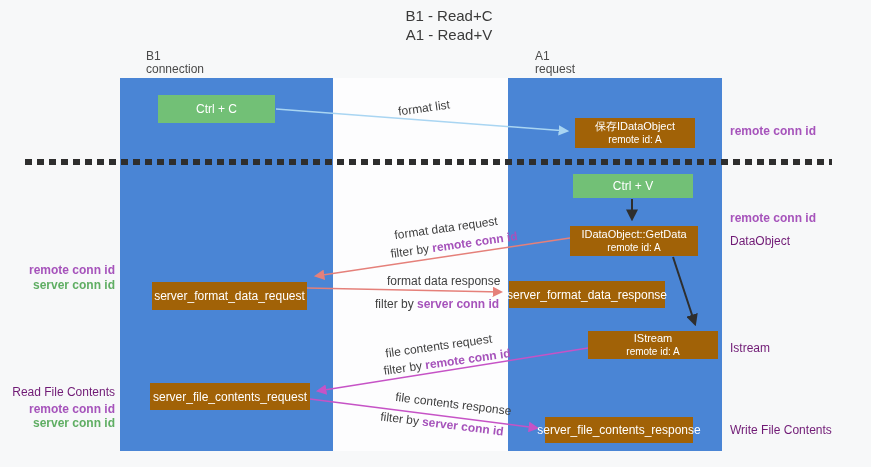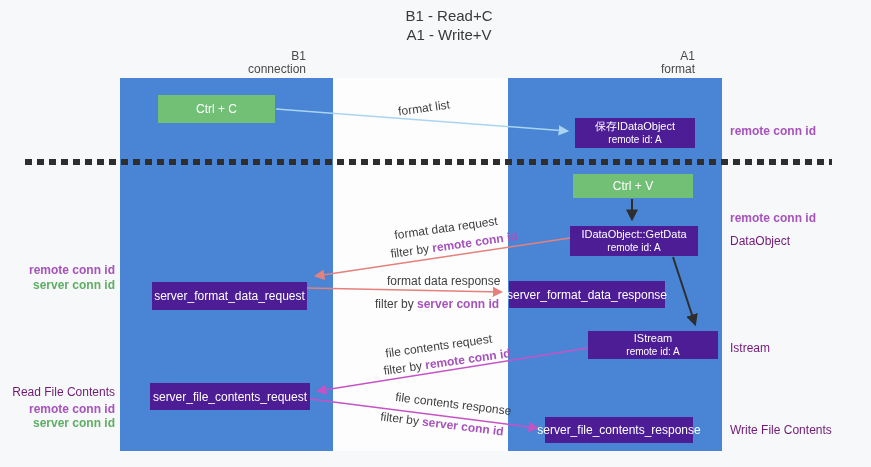--- a/index.html
+++ b/index.html
@@ -21,36 +21,36 @@
     position:absolute;top:78px;height:373px;
     background:#4a85d5;
   }
   .lane.left{left:120px;width:213px;}
   .lane.right{left:508px;width:214px;}
   .title{
     position:absolute;left:349px;top:6px;width:200px;
     text-align:center;font-size:15px;line-height:19px;color:#3a3a3a;
   }
   .lane-header{
-    position:absolute;top:50px;width:160px;text-align:right;
+    position:absolute;top:50px;width:160px;text-align:left;
     font-size:12px;line-height:13px;color:#4a4a4a;
   }
   .lane-header.left{left:146px;}
   .lane-header.right{left:535px;}
   .divider{
     position:absolute;left:25px;top:159px;width:807px;height:6px;
     background:repeating-linear-gradient(90deg,#2e2e2e 0 7px,transparent 7px 12px);
   }
   .node{
     position:absolute;display:flex;flex-direction:column;
     align-items:center;justify-content:center;
     color:#ffffff;text-align:center;z-index:3;
   }
   .node.green{background:#72c076;font-size:12px;}
-  .node.orange{background:#4c1d95;font-size:12px;}
+  .node.orange{background:#a16207;font-size:12px;}
   .node .l2{font-size:10px;line-height:13px;}
   .node .l1{font-size:11px;line-height:13px;}
   .flabel{
     position:absolute;font-size:12px;color:#3f3f3f;white-space:nowrap;z-index:2;
   }
   .tilt-up{transform:rotate(-8deg);}
   .tilt-dn{transform:rotate(7deg);}
   .key-purple{color:#a653bb;font-weight:bold;}
   .ann{
     position:absolute;font-size:12px;white-space:nowrap;z-index:2;
@@ -66,30 +66,30 @@
 
 <div class="canvas">
 
   <div class="gap-band"></div>
 
   <div class="lane left"></div>
   <div class="lane right"></div>
 
   <div class="title">
     <div>B1 - Read+C</div>
-    <div>A1 - Write+V</div>
+    <div>A1 - Read+V</div>
   </div>
 
   <div class="lane-header left">
     <div>B1</div>
     <div>connection</div>
   </div>
   <div class="lane-header right">
     <div>A1</div>
-    <div>format</div>
+    <div>request</div>
   </div>
 
   <div class="divider"></div>
 
   <svg class="arrows" width="871" height="467">
     <defs>
       <marker id="m-blue" viewBox="0 0 10 10" refX="8" refY="5" markerWidth="7" markerHeight="7" orient="auto">
         <polygon points="0,0 10,5 0,10" fill="#a9d5f2"></polygon>
       </marker>
       <marker id="m-black" viewBox="0 0 10 10" refX="8" refY="5" markerWidth="6" markerHeight="6" orient="auto">

